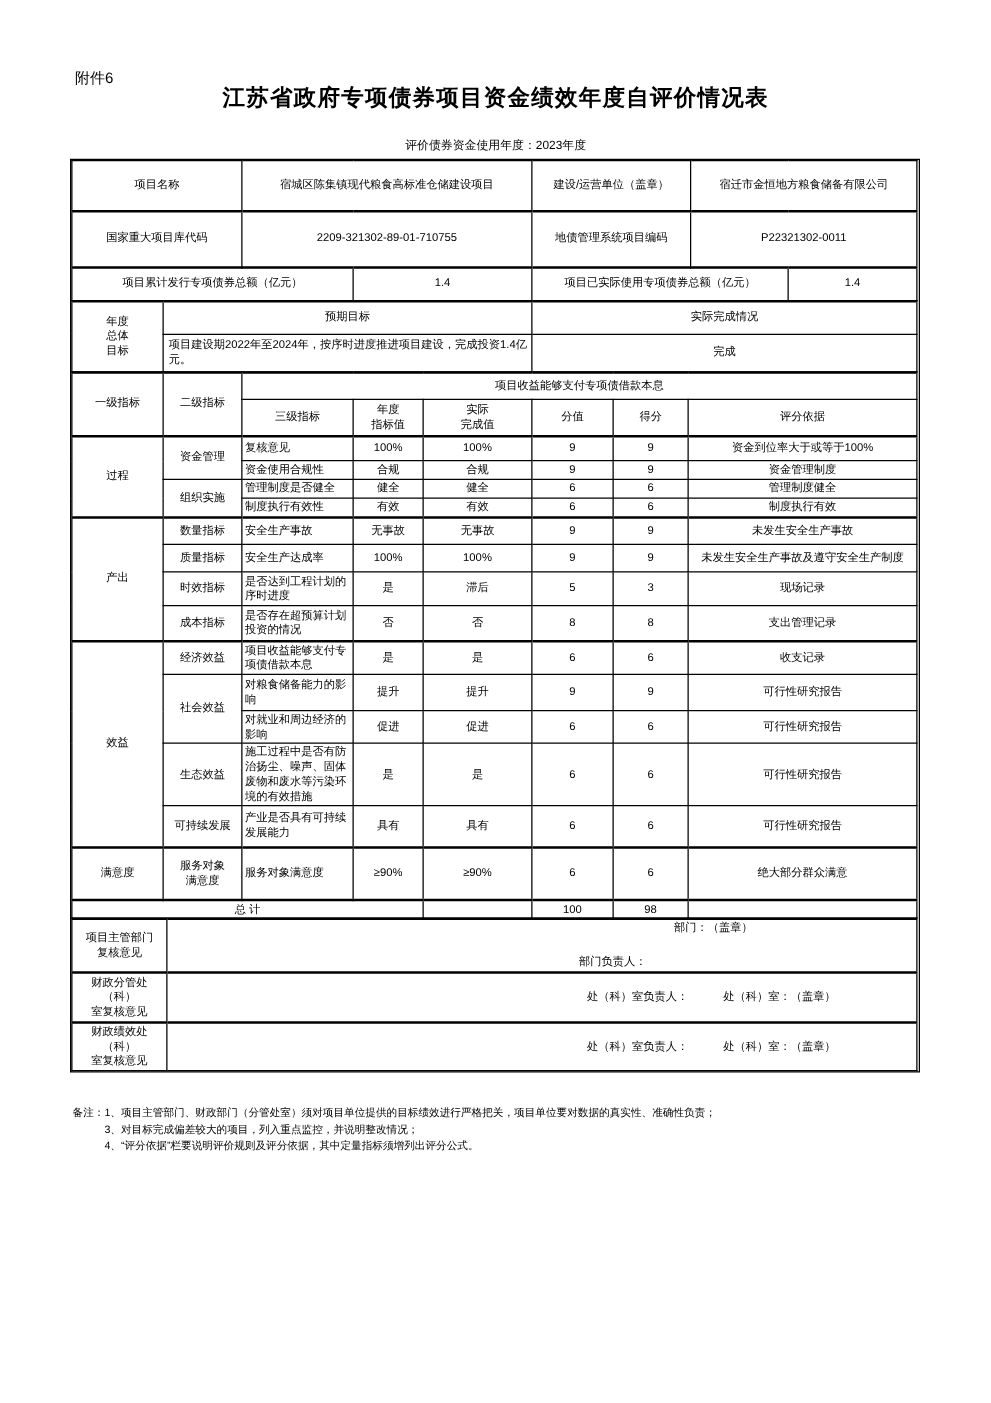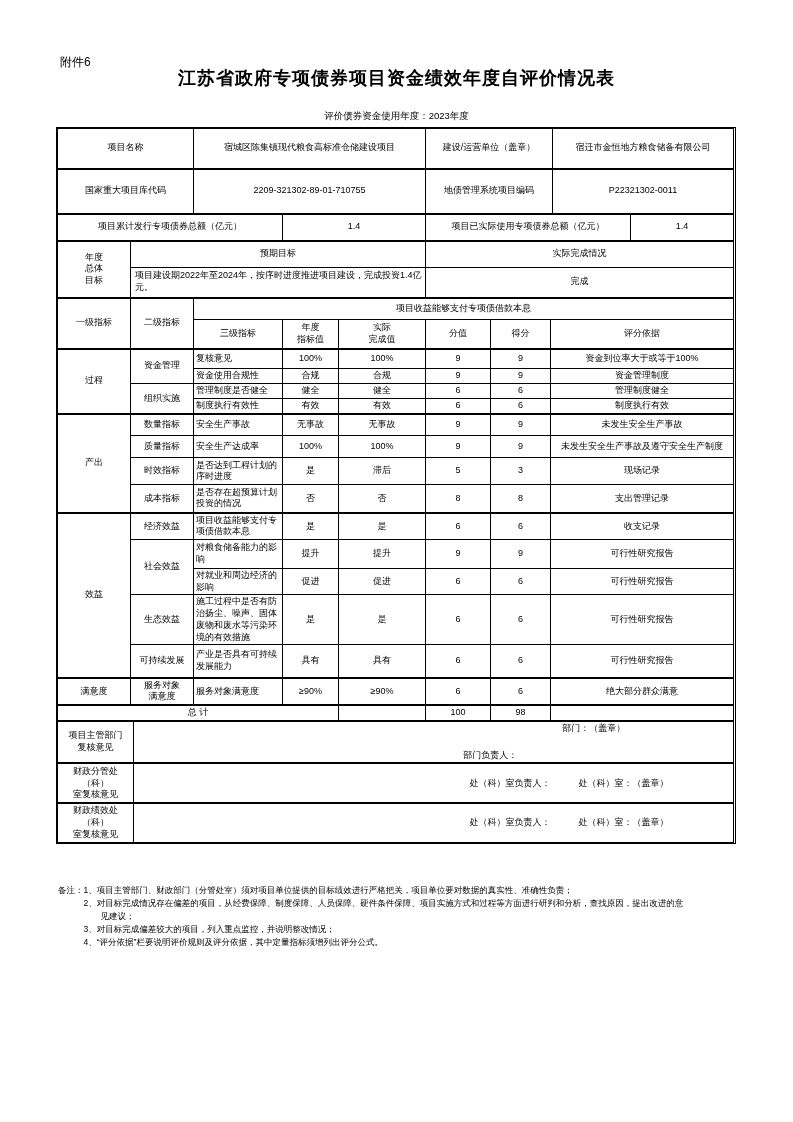--- a/index.html
+++ b/index.html
@@ -19,21 +19,21 @@
   .tablewrap table:first-child{margin-top:0;}
   td,th{border:1px solid #000;font-size:9px;font-weight:normal;text-align:center;
     vertical-align:middle;padding:1px 2px;line-height:1.3;word-break:break-all;}
   .left{text-align:left;}
   .ml{white-space:pre-line;}
   .thick td,.thick th{border-top-width:2px;}
 
   .goaltext{text-align:left;padding-left:4px;}
   .signrow{display:flex;font-size:9px;}
   .s1-dept{margin-left:55%;margin-top:27px;}
-  .s2-dept{margin-left:45px;}
+  .s2-dept{margin-left:22px;}
   .s1-div{margin-left:50%;padding-left:36px;}
   .s2-div{margin-left:28px;}
 
   .notes{position:absolute;left:58px;top:884px;display:flex;font-size:8.5px;line-height:1.52;}
   .notes-prefix{flex:0 0 auto;}
   .notes-items{width:600px;}
   .note-item{padding-left:17px;text-indent:-17px;}
 </style>
 </head>
 <body>
@@ -237,21 +237,21 @@
     <tr style="height:33px">
       <td>可持续发展</td>
       <td class="left">产业是否具有可持续发展能力</td>
       <td>具有</td>
       <td>具有</td>
       <td>6</td>
       <td>6</td>
       <td>可行性研究报告</td>
     </tr>
 
-    <tr style="height:27px" class="thick">
+    <tr style="height:42px" class="thick">
       <td>满意度</td>
       <td class="ml">服务对象
 满意度</td>
       <td class="left">服务对象满意度</td>
       <td>≥90%</td>
       <td>≥90%</td>
       <td>6</td>
       <td>6</td>
       <td>绝大部分群众满意</td>
     </tr>
@@ -304,17 +304,16 @@
       </td>
     </tr>
   </tbody>
     </table>
 </div>
 
 <div class="notes">
   <span class="notes-prefix">备注：</span>
   <div class="notes-items">
     <div class="note-item">1、项目主管部门、财政部门（分管处室）须对项目单位提供的目标绩效进行严格把关，项目单位要对数据的真实性、准确性负责；</div>
-    <div class="note-item">2、对目标完成情况存在偏差的项目，从经费保障、制度保障、人员保障、硬件条件保障、项目实施方式和过程等方面进行研判和分析，查找原因，提出改进的意见建议；</div>
     <div class="note-item">3、对目标完成偏差较大的项目，列入重点监控，并说明整改情况；</div>
     <div class="note-item">4、“评分依据”栏要说明评价规则及评分依据，其中定量指标须增列出评分公式。</div>
   </div>
 </div>
 
 </body></html>

